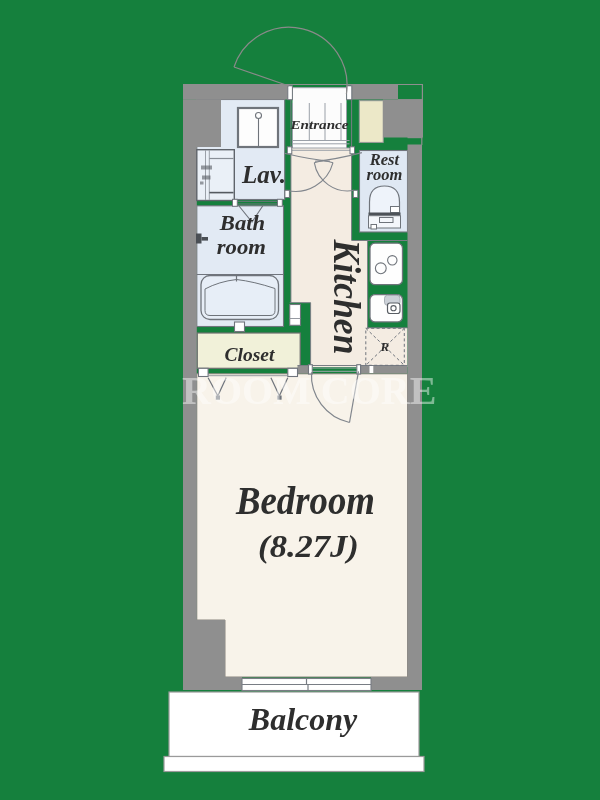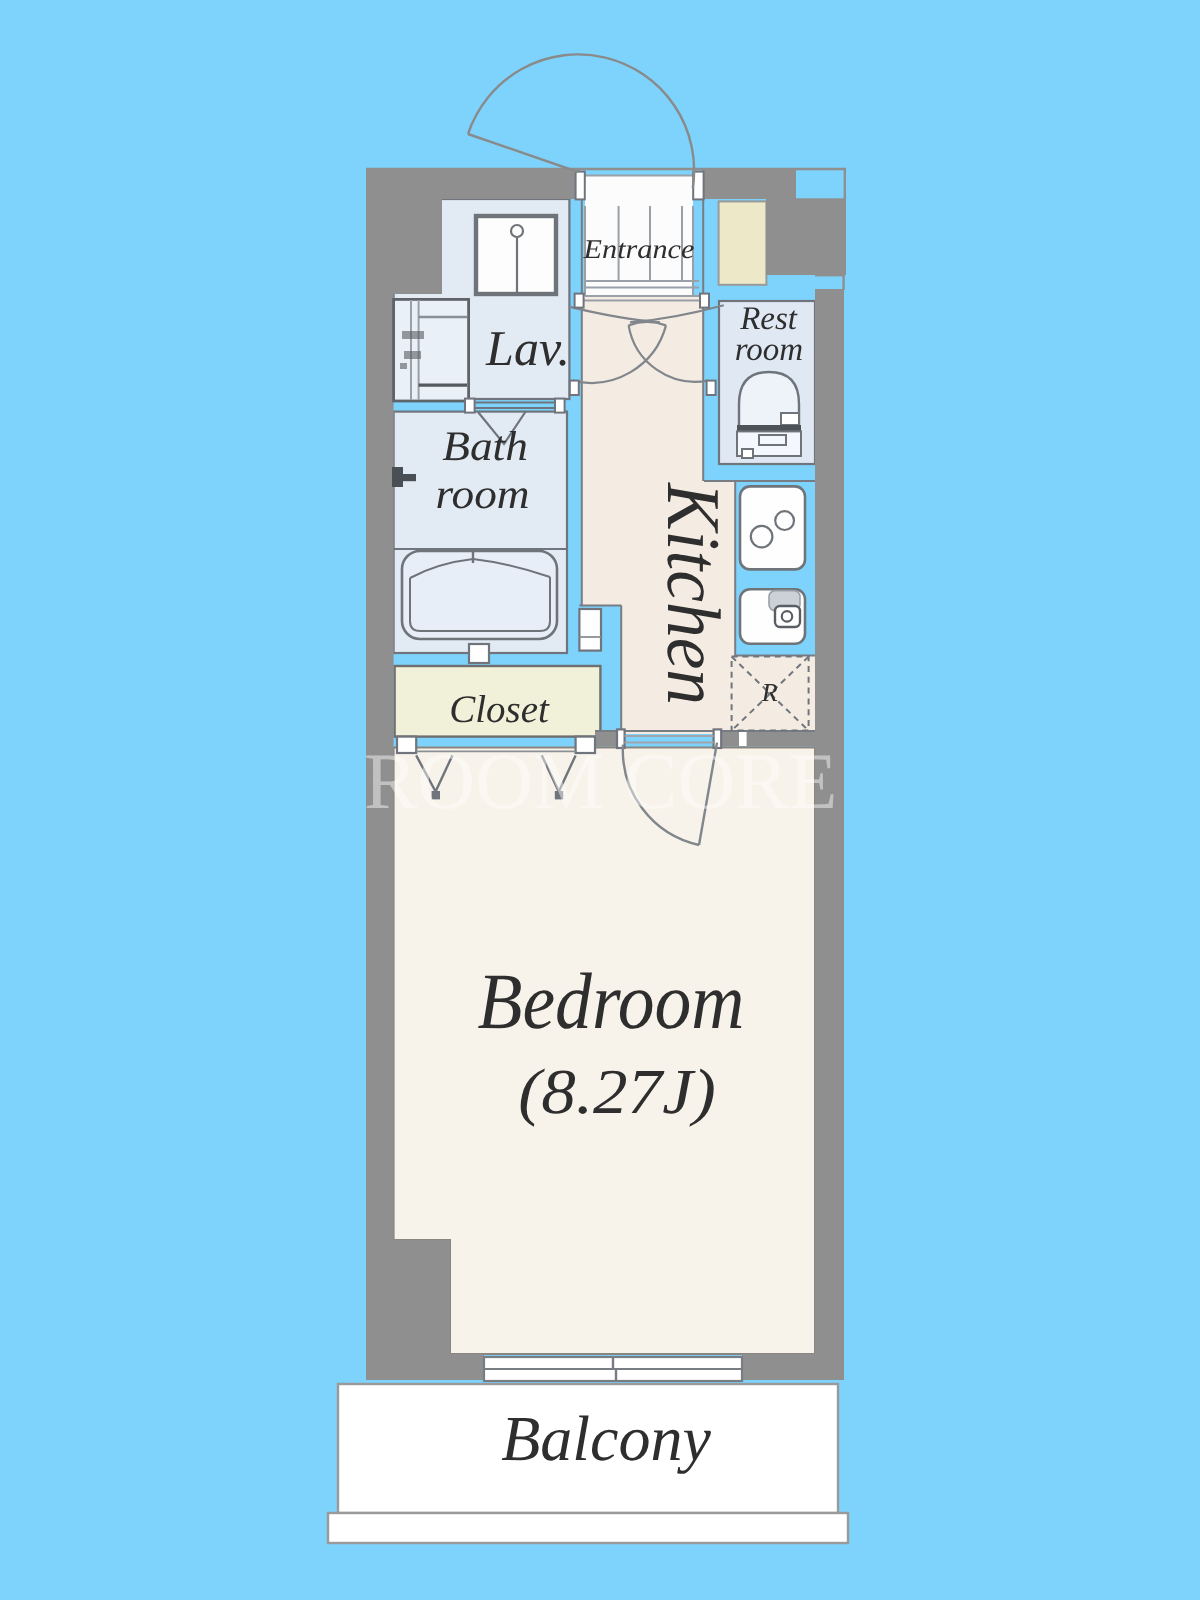--- a/index.html
+++ b/index.html
@@ -1,16 +1,16 @@
 <!DOCTYPE html>
 <html><head>
 <meta charset="utf-8">
 <style>
 html,body{margin:0;padding:0;background:#ffffff;}
-#page{position:relative;width:600px;height:800px;background:#7dd3fc;overflow:hidden;}
+#page{position:relative;width:600px;height:800px;background:#15803d;overflow:hidden;font-weight:bold;}
 svg{position:absolute;left:0;top:0;}
 text{font-family:"Liberation Serif", serif;}
 </style>
 </head>
 <body>
 <div id="page">
 <svg width="600" height="800" viewBox="0 0 600 800">
 
 <path d="M291,148 L351.5,148 L351.5,240.5 L367.6,240.5 L367.6,328 L407.5,328 L407.5,367 L310.6,367 L310.6,302.7 L291,302.7 Z" fill="#f4ece2"></path>
 

